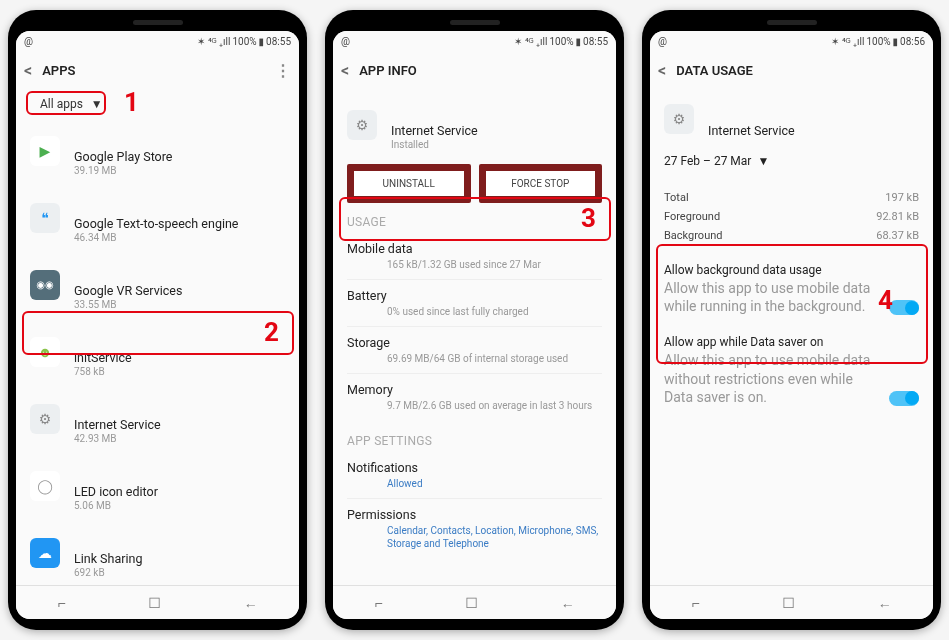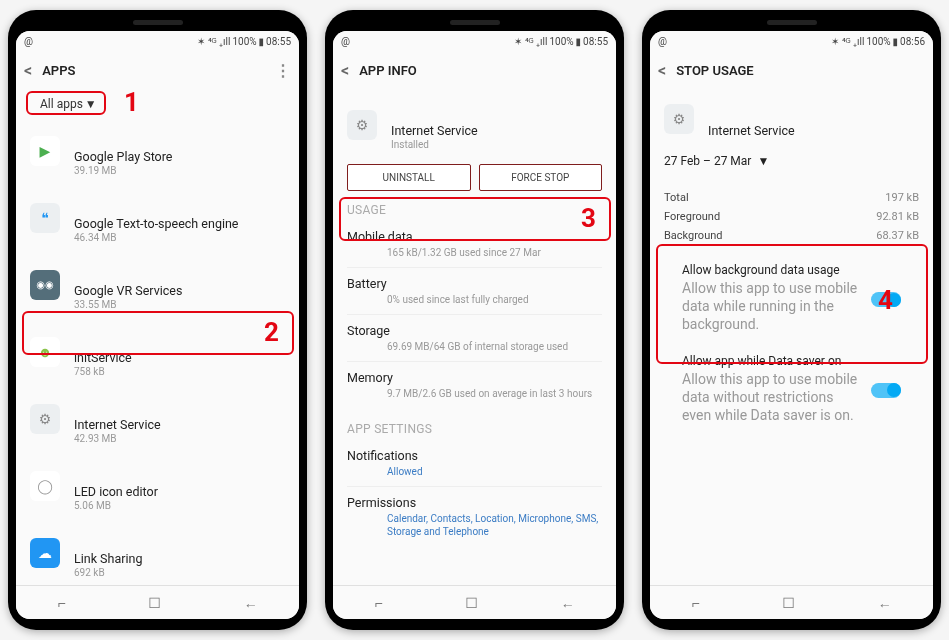--- a/index.html
+++ b/index.html
@@ -61,21 +61,21 @@
   .content {
     flex: 1;
     overflow: hidden;
     background: #fafafa;
     font-size: 12px;
     position: relative;
   }
   .filter-pill {
     display: inline-flex;
     align-items: center;
-    gap: 2px;
+    gap: 8px;
     padding: 4px 10px;
     font-size: 12px;
     color: #333;
     margin: 4px 10px 2px 14px;
   }
   .app-row {
     display: flex;
     align-items: center;
     padding: 8px 14px;
     gap: 14px;
@@ -123,21 +123,21 @@
   .info-row {
     padding: 8px 14px;
   }
   .info-title { color: #222; font-size: 12.5px; }
   .info-sub { color: #999; font-size: 10px; margin-top: 2px; line-height: 1.3; margin-left: 40px; }
   .info-sub.blue { color: #3b7cc4; }
   .divider { height: 1px; background: #eee; margin: 0 14px; }
   .btn-row { display: flex; gap: 8px; padding: 8px 14px 4px 14px; }
   .btn {
     flex: 1;
-    border: 1px solid #7f1d1d;
+    border: 7px solid #7f1d1d;
     background: #fff;
     padding: 7px 0;
     font-size: 10px;
     text-align: center;
     border-radius: 2px;
     color: #444;
   }
   .header-app {
     display: flex;
     align-items: center;
@@ -147,22 +147,22 @@
   .usage-row {
     display: flex;
     justify-content: space-between;
     padding: 3px 14px;
     font-size: 11px;
     color: #444;
   }
   .usage-row .val { color: #888; }
   .toggle-row {
     display: flex;
-    align-items: center;
-    padding: 10px 32px;
+    align-items: flex-end;
+    padding: 10px 14px;
     gap: 10px;
   }
   .toggle-text { flex: 1; }
   .toggle-title { color: #222; font-size: 12px; }
   .toggle-sub { color: #999; font-size: 14px; margin-top: 2px; line-height: 1.3; }
   .switch {
     width: 30px; height: 15px;
     background: #4fc3f7;
     border-radius: 8px;
     position: relative;
@@ -374,21 +374,21 @@
       <span class="right">
         <span>✶ ⁴ᴳ ₊ıll</span>
         <span>100%</span>
         <span>▮</span>
         <span>08:56</span>
       </span>
     </div>
     <div class="titlebar">
       <span class="left">
         <span class="back-arrow">&lt;</span>
-        <span>STOP USAGE</span>
+        <span>DATA USAGE</span>
       </span>
     </div>
     <div class="content">
       <div class="header-app">
         <div class="app-icon" style="background:#eceff1;color:#888;">⚙</div>
         <div class="app-text">
           <div class="app-name">Internet Service</div>
         </div>
       </div>
       <div class="date-range">

